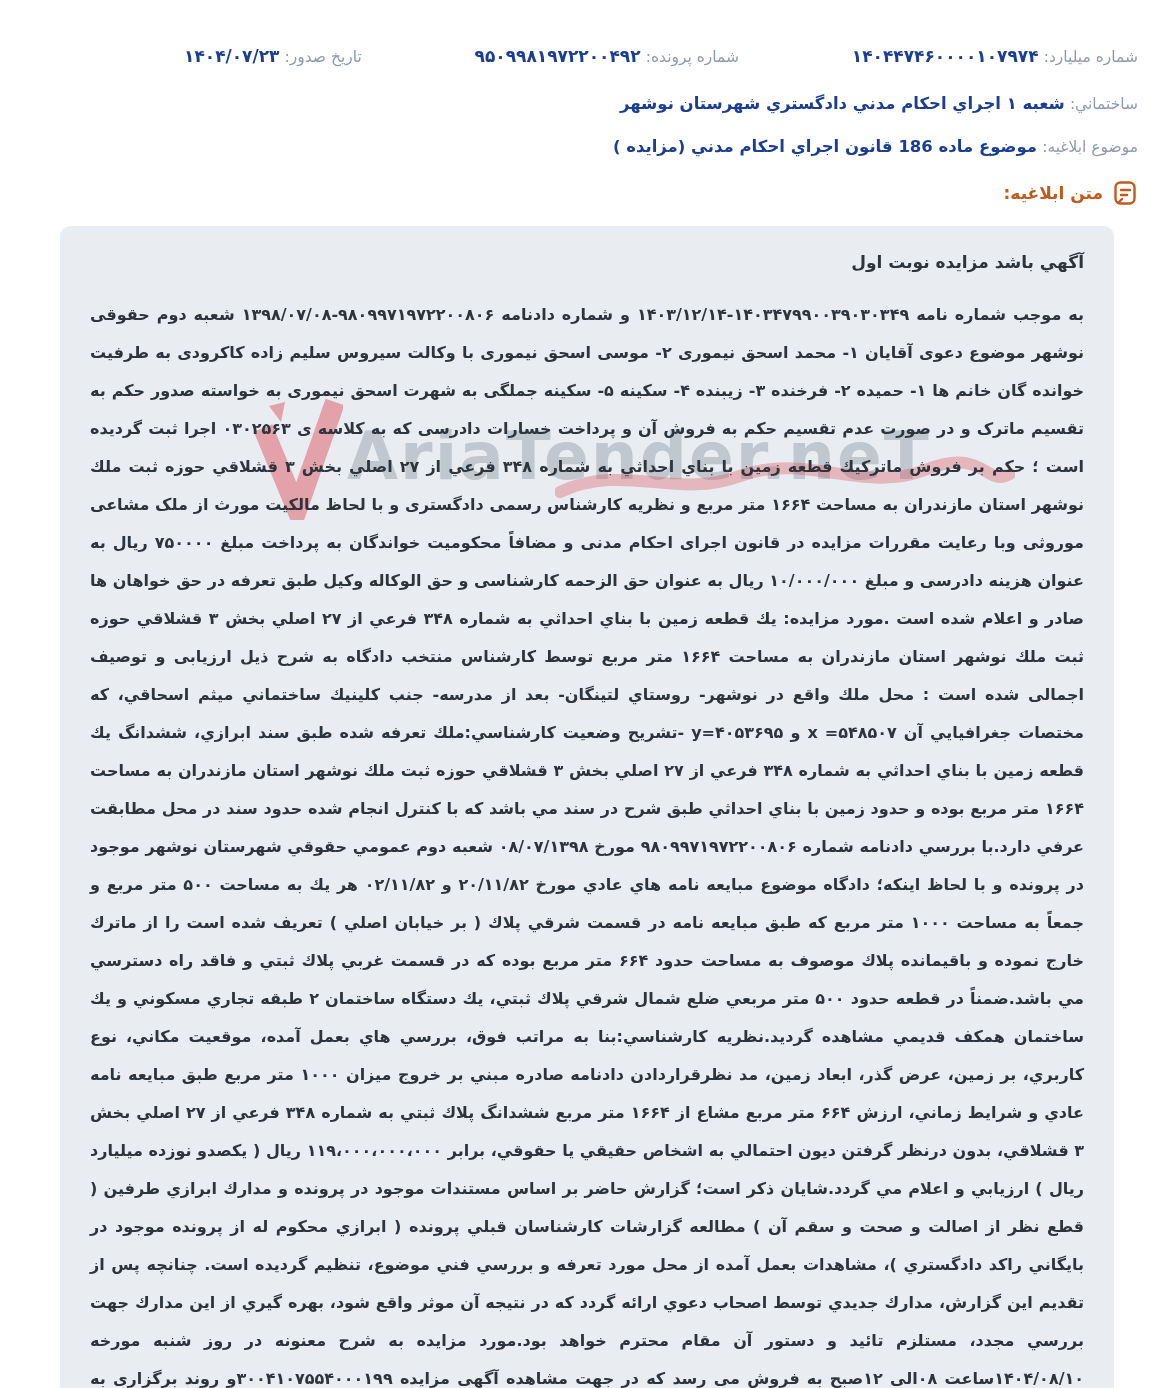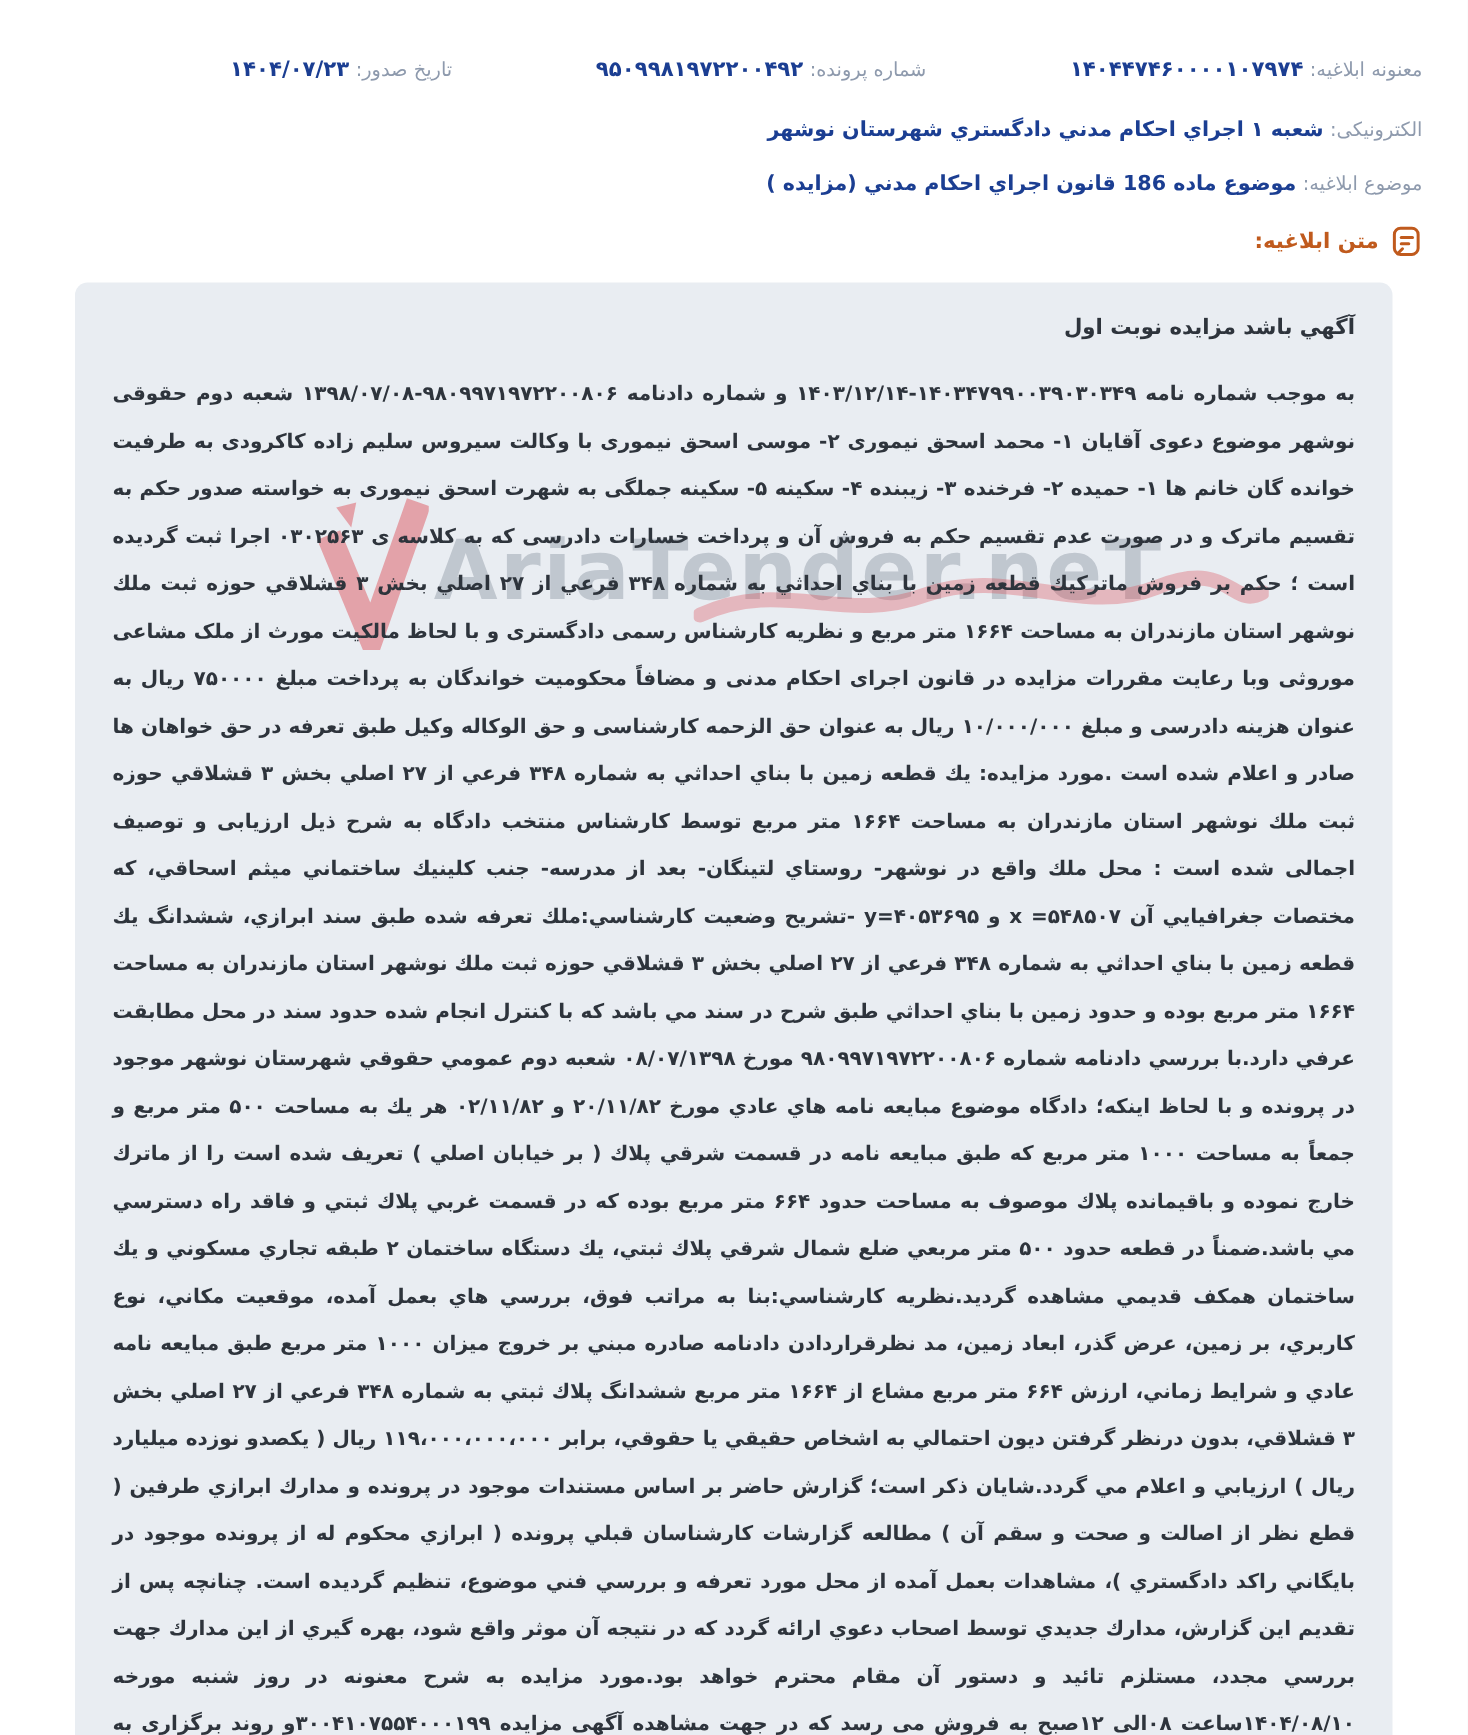--- a/index.html
+++ b/index.html
@@ -60,35 +60,35 @@
 </style>
 </head>
 <body>
 
 <div class="page">
 
   <div class="header">
 
     <div class="meta-row">
       <div class="meta-field">
-        <span class="lbl">معنونه ابلاغیه:</span>
+        <span class="lbl">شماره میلیارد:</span>
         <span class="val">۱۴۰۴۴۷۴۶۰۰۰۰۱۰۷۹۷۴</span>
       </div>
       <div class="meta-field">
         <span class="lbl">شماره پرونده:</span>
         <span class="val">۹۵۰۹۹۸۱۹۷۲۲۰۰۴۹۲</span>
       </div>
       <div class="meta-field">
         <span class="lbl">تاریخ صدور:</span>
         <span class="val">۱۴۰۴/۰۷/۲۳</span>
       </div>
     </div>
 
     <div class="info-row">
-      <span class="lbl">الکترونیکی:</span>
+      <span class="lbl">ساختماني:</span>
       <span class="val">شعبه ۱ اجراي احکام مدني دادگستري شهرستان نوشهر</span>
     </div>
 
     <div class="info-row">
       <span class="lbl">موضوع ابلاغیه:</span>
       <span class="val">موضوع ماده 186 قانون اجراي احکام مدني (مزایده )</span>
     </div>
 
     <div class="body-label-row">
       <span class="note-icon">

